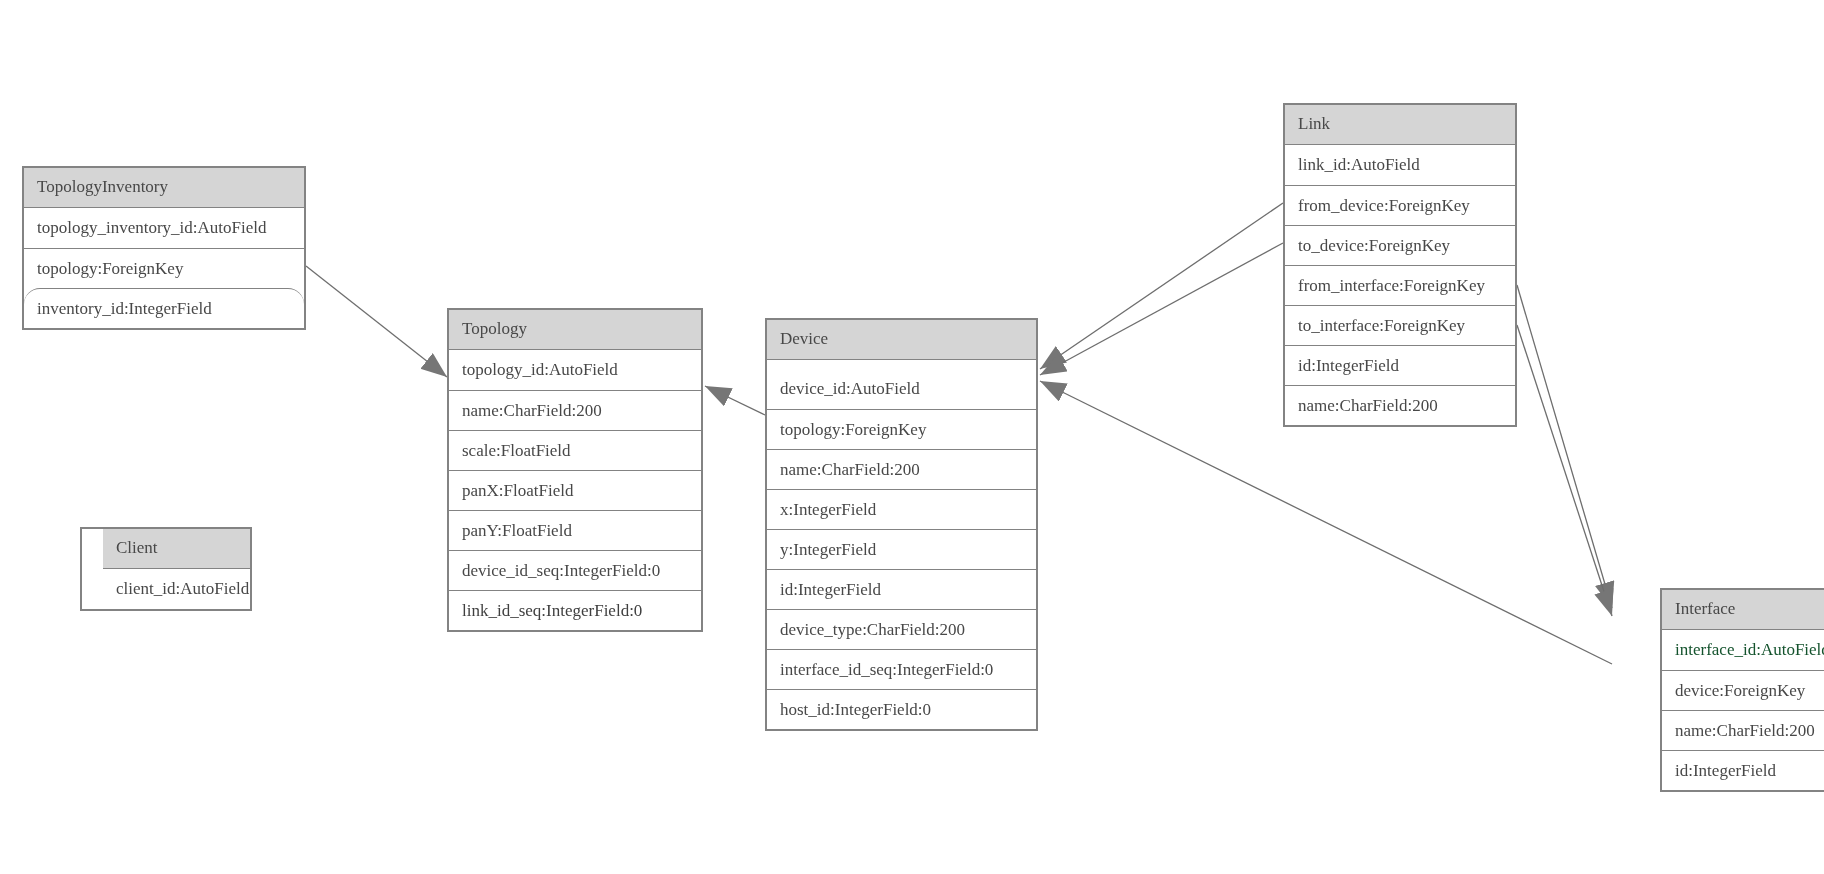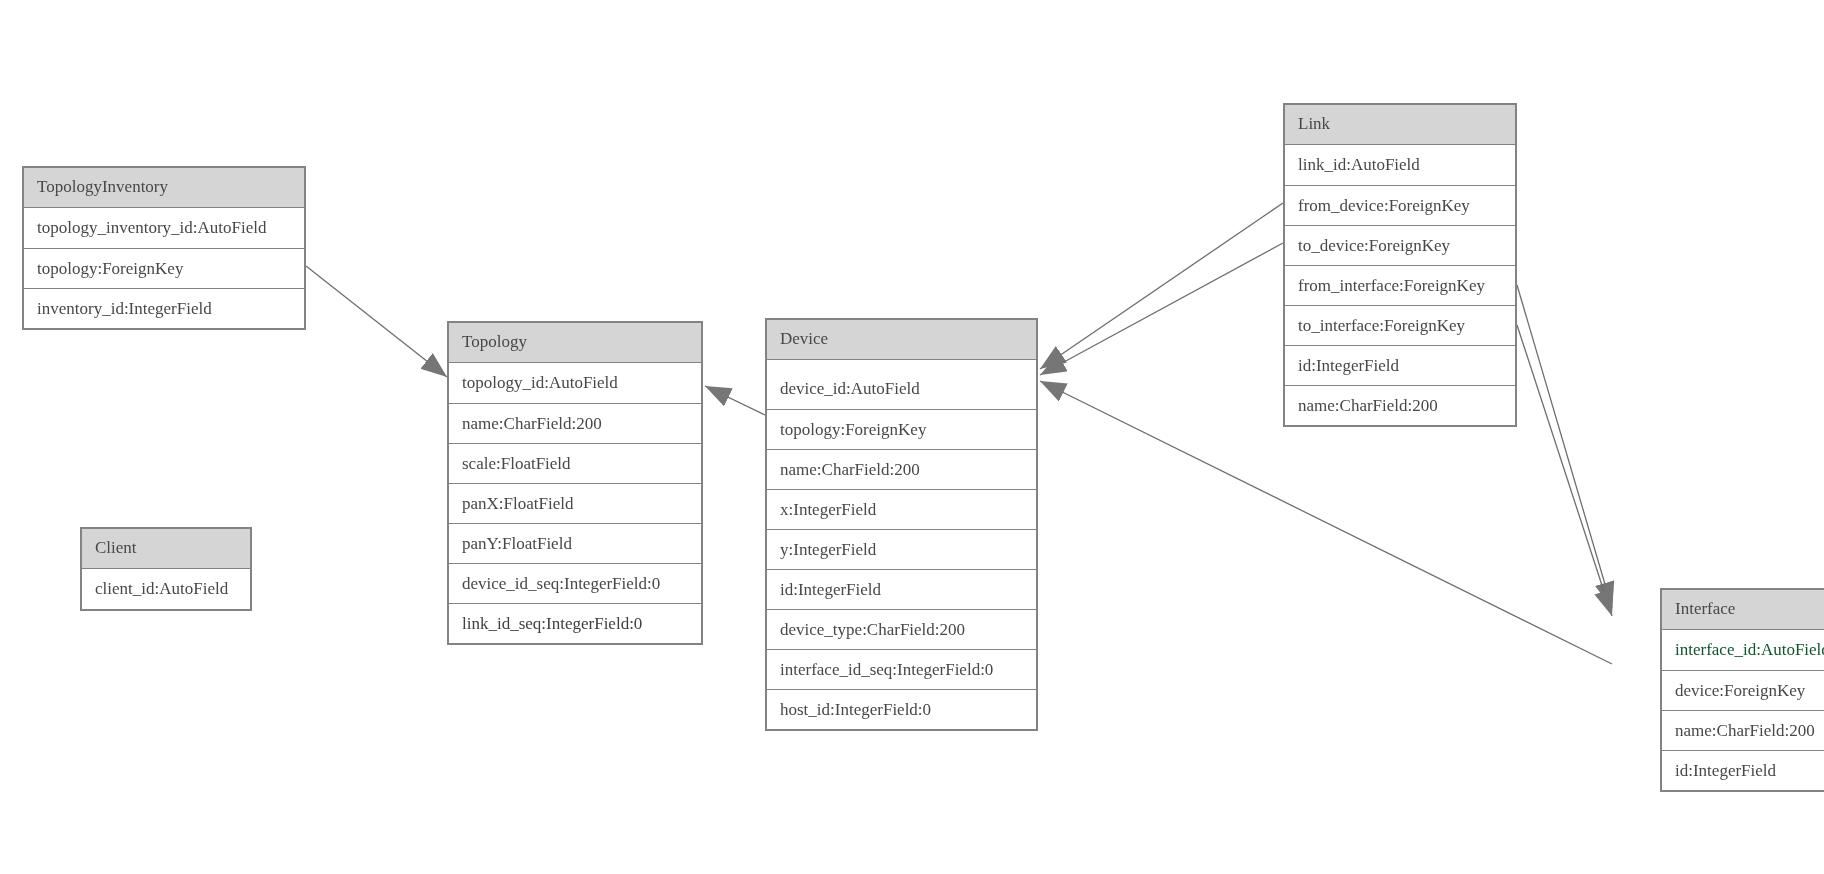--- a/index.html
+++ b/index.html
@@ -62,33 +62,33 @@
       <line x1="1283" y1="243" x2="1040" y2="375" stroke="#6e6e6e" stroke-width="1.3" marker-end="url(#arrowhead)"></line>
       <line x1="1517" y1="285" x2="1612" y2="608" stroke="#6e6e6e" stroke-width="1.3" marker-end="url(#arrowhead)"></line>
       <line x1="1517" y1="325" x2="1612" y2="616" stroke="#6e6e6e" stroke-width="1.3" marker-end="url(#arrowhead)"></line>
       <line x1="1612" y1="664" x2="1040" y2="381" stroke="#6e6e6e" stroke-width="1.3" marker-end="url(#arrowhead)"></line>
     </svg>
 
 <div class="entity" style="left: 22px; top: 166px; width: 284px; border-color: rgb(131, 131, 131);">
       <div class="entity-header" style="background: rgb(213, 213, 213); color: rgb(72, 72, 72); border-color: rgb(131, 131, 131);">TopologyInventory</div>
       <div class="entity-row" style="color: rgb(72, 72, 72); border-color: rgb(131, 131, 131);">topology_inventory_id:AutoField</div>
       <div class="entity-row" style="color: rgb(72, 72, 72); border-color: rgb(131, 131, 131);">topology:ForeignKey</div>
-      <div class="entity-row" style="color: rgb(72, 72, 72); border-color: rgb(131, 131, 131);">inventory_id:IntegerField</div>
+      <div class="entity-row" style="color: rgb(72, 72, 72); border-color: rgb(131, 131, 131); border-radius: 16px;">inventory_id:IntegerField</div>
     </div>
-    <div class="entity" style="left: 447px; top: 321px; width: 256px; border-color: rgb(131, 131, 131);">
+    <div class="entity" style="left: 447px; top: 308px; width: 256px; border-color: rgb(131, 131, 131);">
       <div class="entity-header" style="background: rgb(213, 213, 213); color: rgb(72, 72, 72); border-color: rgb(131, 131, 131);">Topology</div>
       <div class="entity-row" style="color: rgb(72, 72, 72); border-color: rgb(131, 131, 131);">topology_id:AutoField</div>
       <div class="entity-row" style="color: rgb(72, 72, 72); border-color: rgb(131, 131, 131);">name:CharField:200</div>
       <div class="entity-row" style="color: rgb(72, 72, 72); border-color: rgb(131, 131, 131);">scale:FloatField</div>
       <div class="entity-row" style="color: rgb(72, 72, 72); border-color: rgb(131, 131, 131);">panX:FloatField</div>
       <div class="entity-row" style="color: rgb(72, 72, 72); border-color: rgb(131, 131, 131);">panY:FloatField</div>
       <div class="entity-row" style="color: rgb(72, 72, 72); border-color: rgb(131, 131, 131);">device_id_seq:IntegerField:0</div>
       <div class="entity-row" style="color: #404040; border-color: rgb(131, 131, 131);">link_id_seq:IntegerField:0</div>
     </div>
-    <div class="entity" style="left: 80px; top: 527px; width: 172px; border-color: rgb(131, 131, 131);">
+    <div class="entity" style="left: 80px; top: 527px; width: 172px; border-color: rgb(131, 131, 131); padding-left: 21px;">
       <div class="entity-header" style="background: rgb(213, 213, 213); color: rgb(72, 72, 72); border-color: rgb(131, 131, 131);">Client</div>
       <div class="entity-row" style="color: rgb(72, 72, 72); border-color: rgb(131, 131, 131);">client_id:AutoField</div>
     </div>
     <div class="entity" style="left: 765px; top: 318px; width: 273px; border-color: rgb(131, 131, 131);">
       <div class="entity-header" style="background: rgb(213, 213, 213); color: rgb(72, 72, 72); border-color: rgb(131, 131, 131);">Device</div>
       <div class="entity-row" style="color: rgb(72, 72, 72); border-color: rgb(131, 131, 131); margin-top: 9px;">device_id:AutoField</div>
       <div class="entity-row" style="color: rgb(72, 72, 72); border-color: rgb(131, 131, 131);">topology:ForeignKey</div>
       <div class="entity-row" style="color: rgb(72, 72, 72); border-color: rgb(131, 131, 131);">name:CharField:200</div>
       <div class="entity-row" style="color: rgb(72, 72, 72); border-color: rgb(131, 131, 131);">x:IntegerField</div>
       <div class="entity-row" style="color: rgb(72, 72, 72); border-color: rgb(131, 131, 131);">y:IntegerField</div>

